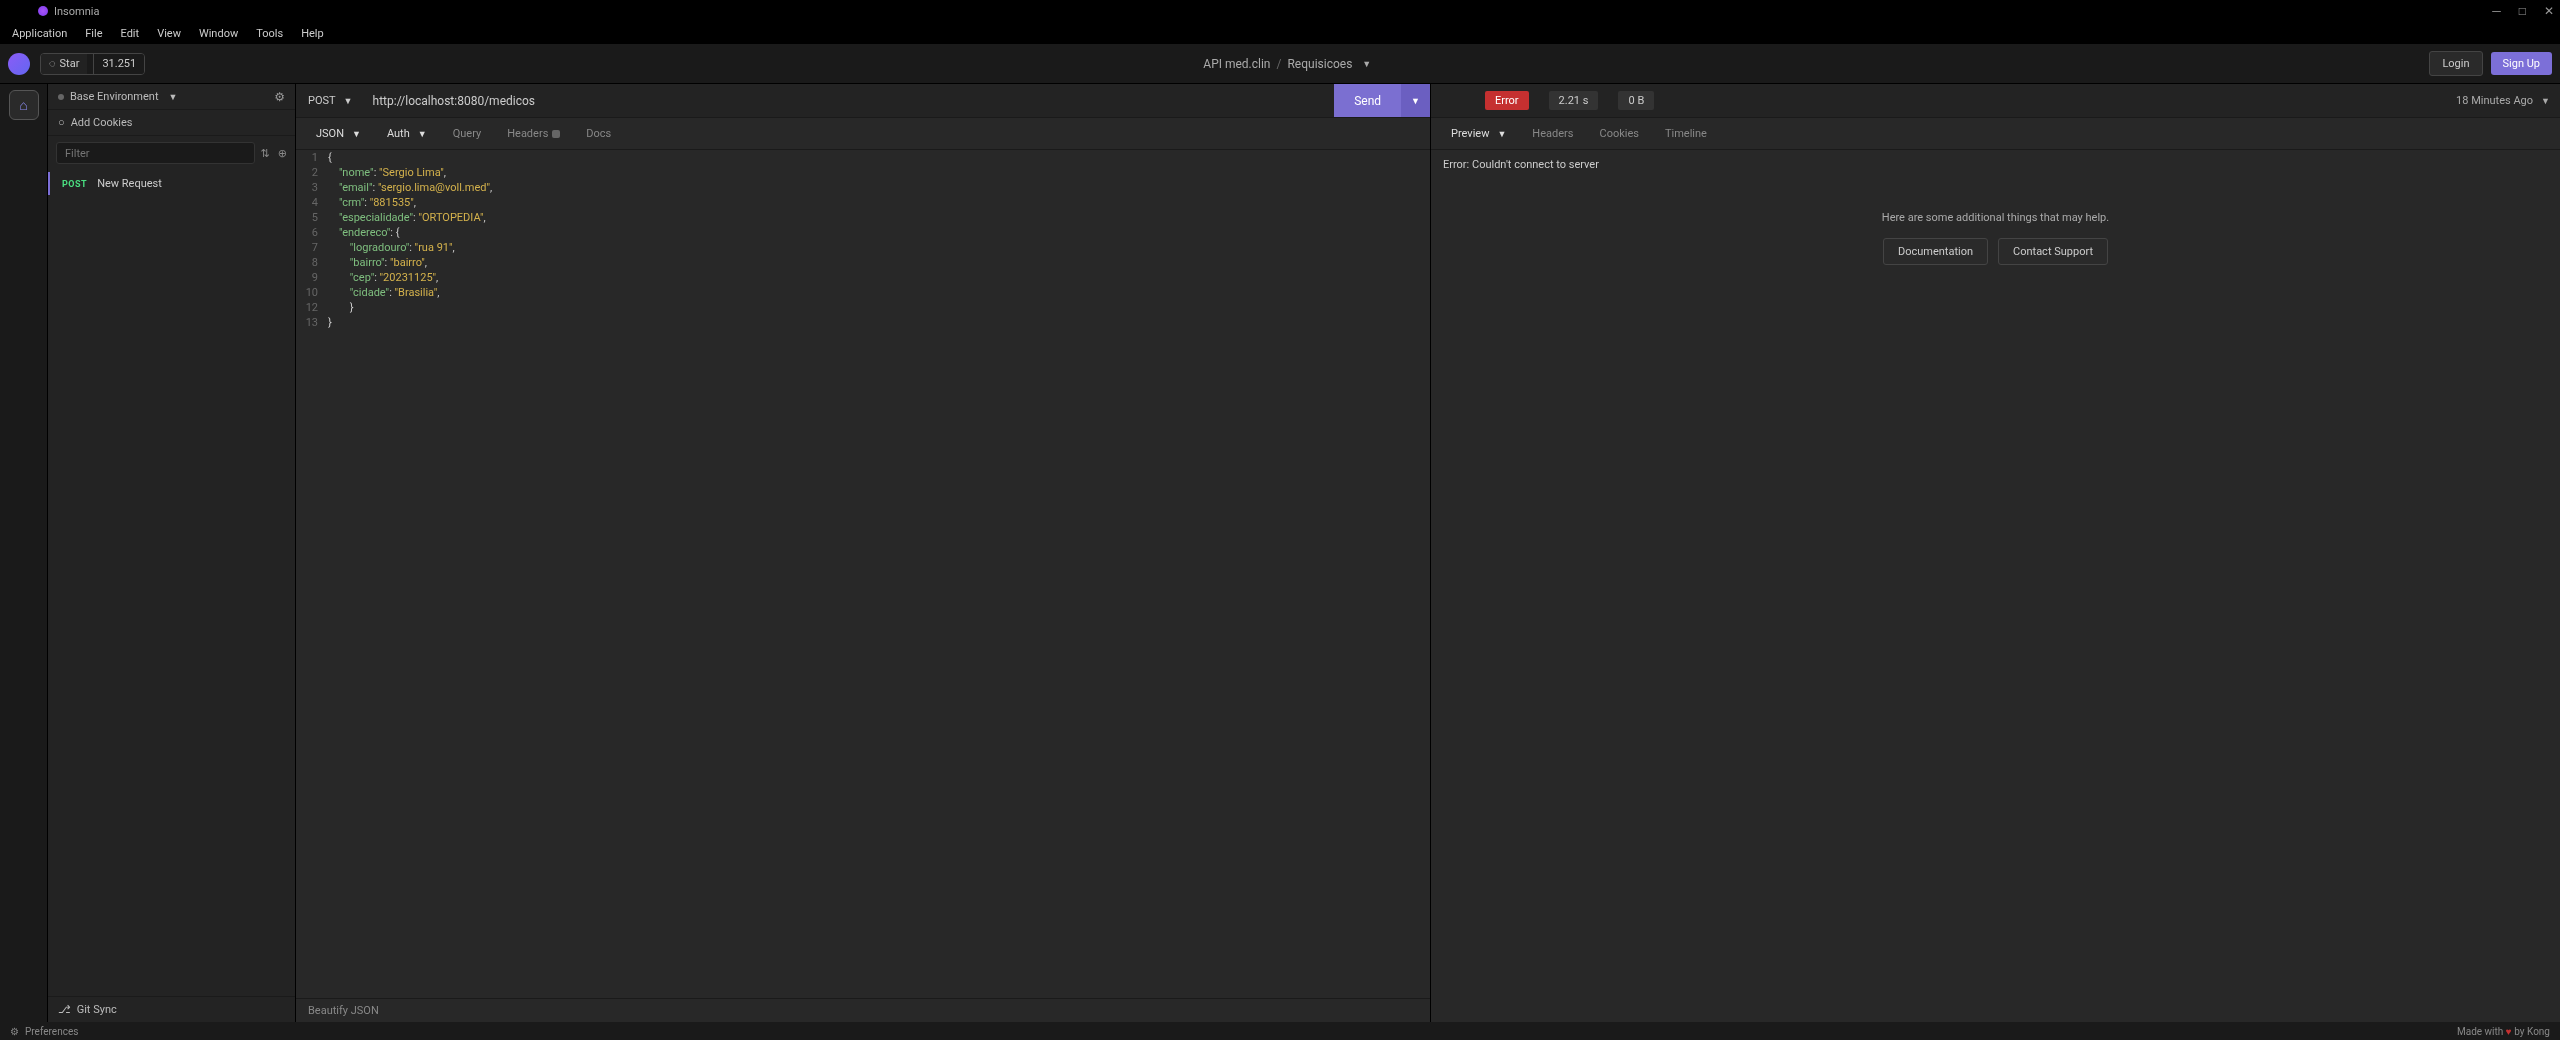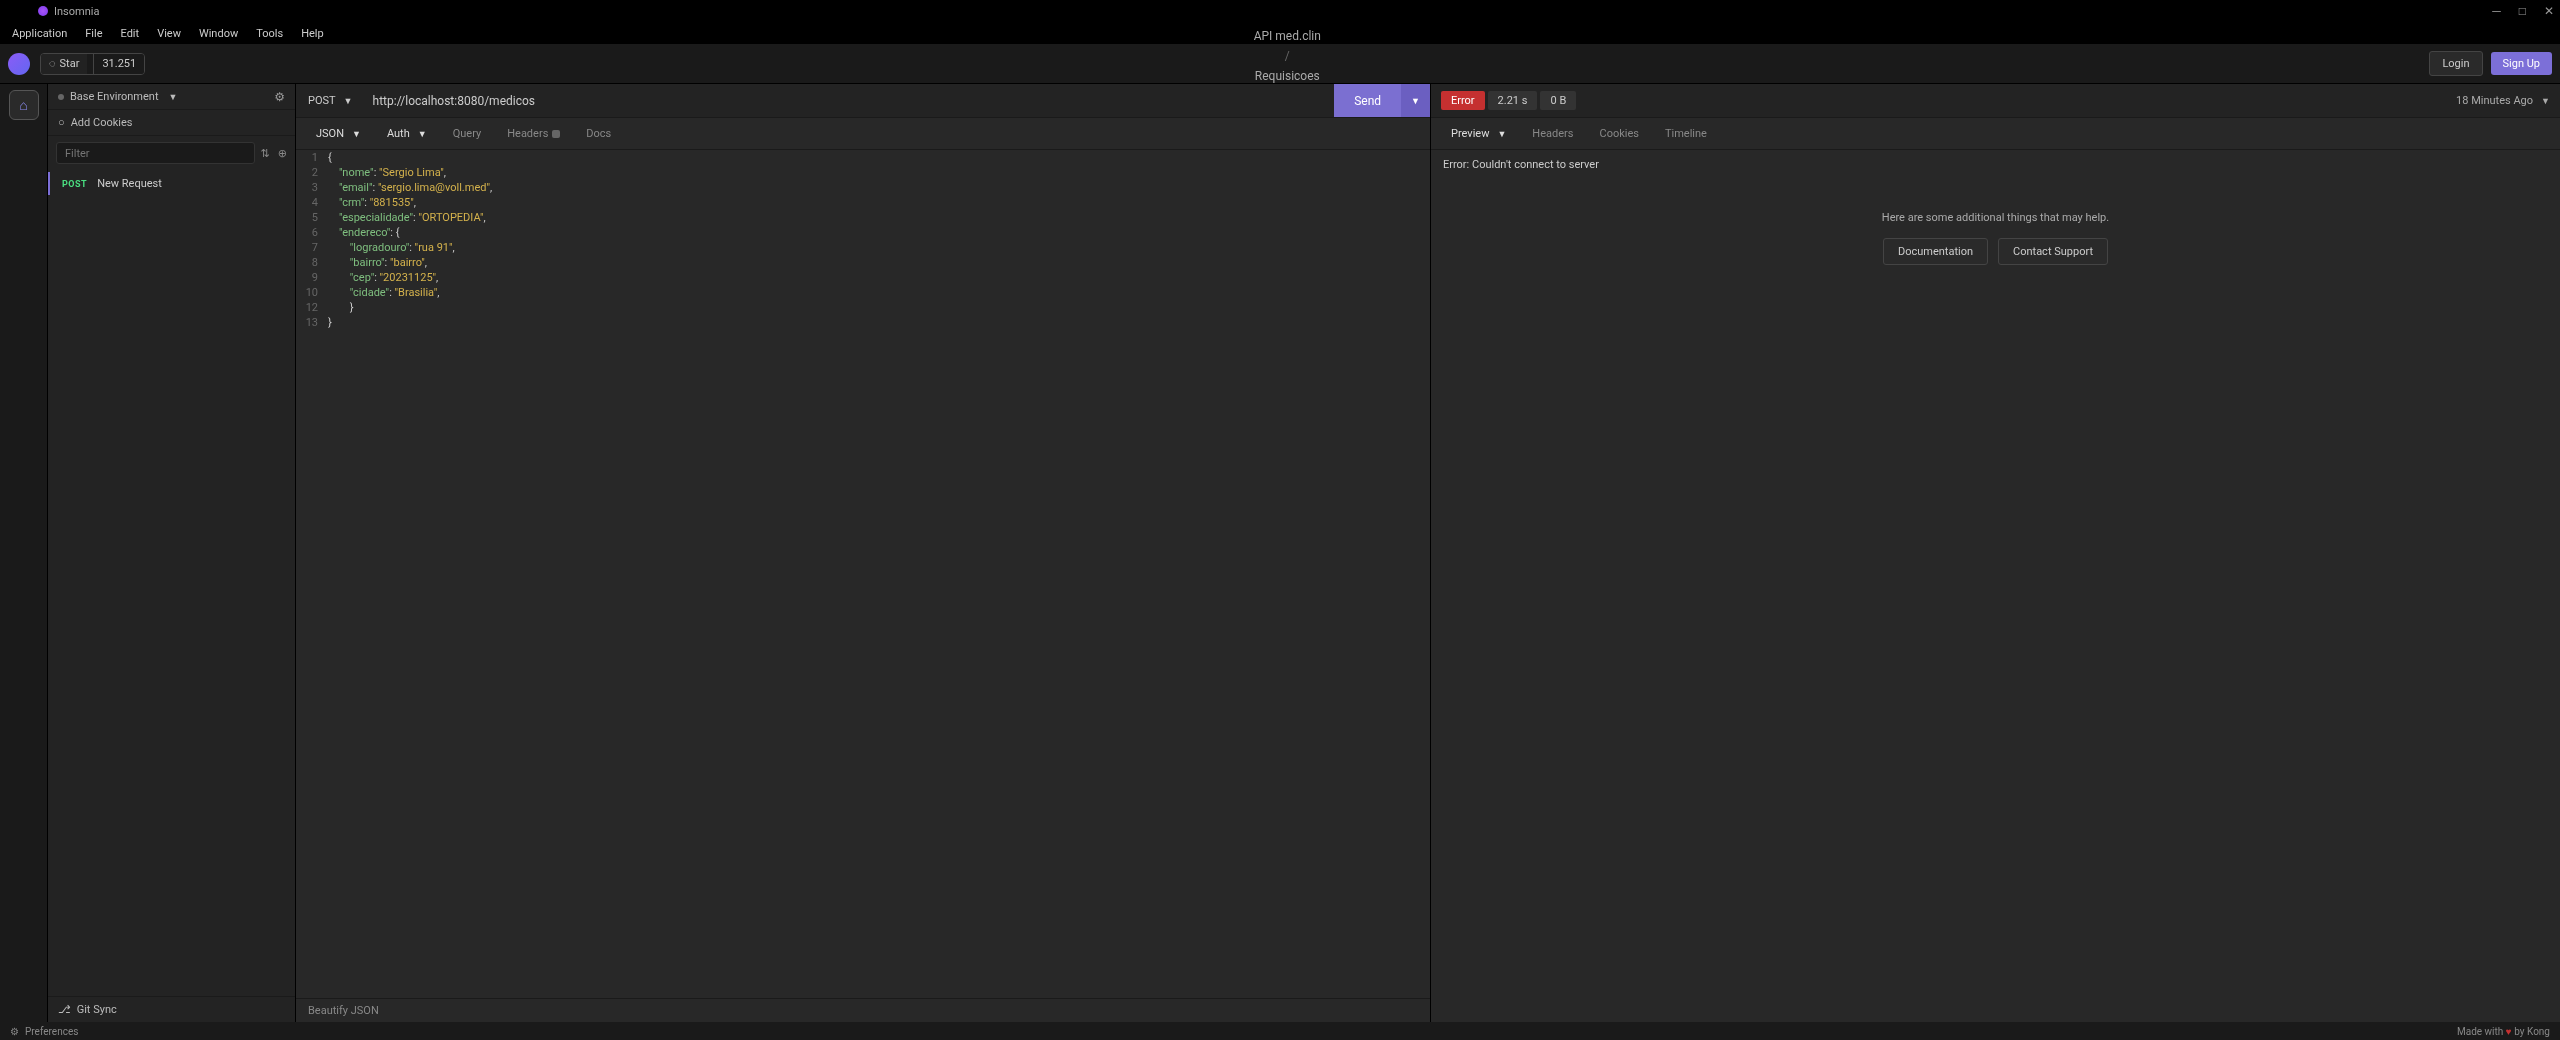--- a/index.html
+++ b/index.html
@@ -11,21 +11,21 @@
 .window-controls { display: flex; gap: 18px; color: #999; }
 .window-controls span { cursor: pointer; font-size: 12px; }
 .menubar { height: 22px; background: #000; display: flex; align-items: center; padding: 0 4px; gap: 2px; }
 .menubar-item { padding: 2px 8px; color: #ccc; font-size: 11px; cursor: pointer; }
 .toolbar { height: 40px; background: #1a1a1a; display: flex; align-items: center; justify-content: space-between; padding: 0 8px; border-bottom: 1px solid #000; }
 .toolbar-left { display: flex; align-items: center; gap: 10px; }
 .avatar { width: 22px; height: 22px; border-radius: 50%; background: linear-gradient(135deg, #8b5cf6, #6366f1); display: flex; align-items: center; justify-content: center; font-size: 10px; }
 .star-btn { display: flex; align-items: center; gap: 6px; border: 1px solid #444; border-radius: 4px; overflow: hidden; height: 22px; font-size: 11px; }
 .star-btn .left { display: flex; align-items: center; gap: 4px; padding: 0 8px; background: #222; height: 100%; }
 .star-btn .right { padding: 0 8px; background: #1a1a1a; height: 100%; display: flex; align-items: center; border-left: 1px solid #444; }
-.toolbar-center { display: flex; align-items: center; gap: 6px; color: #aaa; font-size: 12px; flex-direction: column; }
+.toolbar-center { display: flex; align-items: center; gap: 6px; color: #aaa; font-size: 12px; }
 .toolbar-center .sep { color: #666; }
 .caret-down { font-size: 9px; margin-left: 4px; }
 .toolbar-right { display: flex; align-items: center; gap: 8px; }
 .btn { padding: 5px 12px; border-radius: 3px; font-size: 11px; cursor: pointer; border: none; }
 .btn-login { background: #2a2a2a; color: #ccc; border: 1px solid #444; }
 .btn-signup { background: #7c6fd8; color: #fff; }
 .main { display: flex; height: calc(100% - 22px - 22px - 40px - 18px); }
 .rail { width: 48px; background: #1a1a1a; border-right: 1px solid #000; padding-top: 6px; display: flex; flex-direction: column; align-items: center; }
 .rail-home { width: 30px; height: 30px; border-radius: 6px; background: #2a2a2a; border: 1px solid #555; display: flex; align-items: center; justify-content: center; color: #8b8bf0; font-size: 14px; }
 .sidebar { width: 248px; background: #232323; border-right: 1px solid #000; display: flex; flex-direction: column; }
@@ -54,21 +54,21 @@
 .editor { flex: 1; background: #282828; font-family: "Consolas", "Monaco", monospace; font-size: 11px; overflow: auto; }
 .editor-line { display: flex; }
 .gutter { width: 32px; text-align: right; color: #666; padding-right: 10px; user-select: none; line-height: 15px; }
 .code { line-height: 15px; white-space: pre; }
 .tok-punct { color: #ccc; }
 .tok-key { color: #7fbf7f; }
 .tok-string { color: #d4b24c; }
 .beautify { height: 24px; border-top: 1px solid #1a1a1a; display: flex; align-items: center; padding: 0 12px; color: #888; font-size: 11px; margin-top: 34px; }
 .response-panel { flex: 1; background: #282828; display: flex; flex-direction: column; }
 .response-header { height: 34px; display: flex; align-items: center; justify-content: space-between; padding: 0 10px; background: #232323; border-bottom: 1px solid #1a1a1a; }
-.status-row { display: flex; align-items: center; gap: 3px; }
+.status-row { display: flex; align-items: center; gap: 20px; margin-left: 44px; }
 .status-badge { padding: 3px 10px; border-radius: 2px; font-size: 11px; }
 .status-error { background: #c53030; color: #fff; }
 .status-time { background: #333; color: #ccc; }
 .status-size { background: #333; color: #ccc; }
 .history-btn { color: #aaa; font-size: 11px; display: flex; align-items: center; gap: 4px; cursor: pointer; }
 .response-tabs { height: 32px; display: flex; align-items: center; padding: 0 8px; gap: 2px; font-size: 11px; border-bottom: 1px solid #1a1a1a; }
 .response-body { flex: 1; padding: 8px 12px; font-family: "Consolas", monospace; font-size: 11px; }
 .error-text { color: #ccc; }
 .help-section { text-align: center; margin-top: 40px; color: #aaa; font-size: 11px; }
 .help-btns { display: flex; justify-content: center; gap: 10px; margin-top: 14px; }

